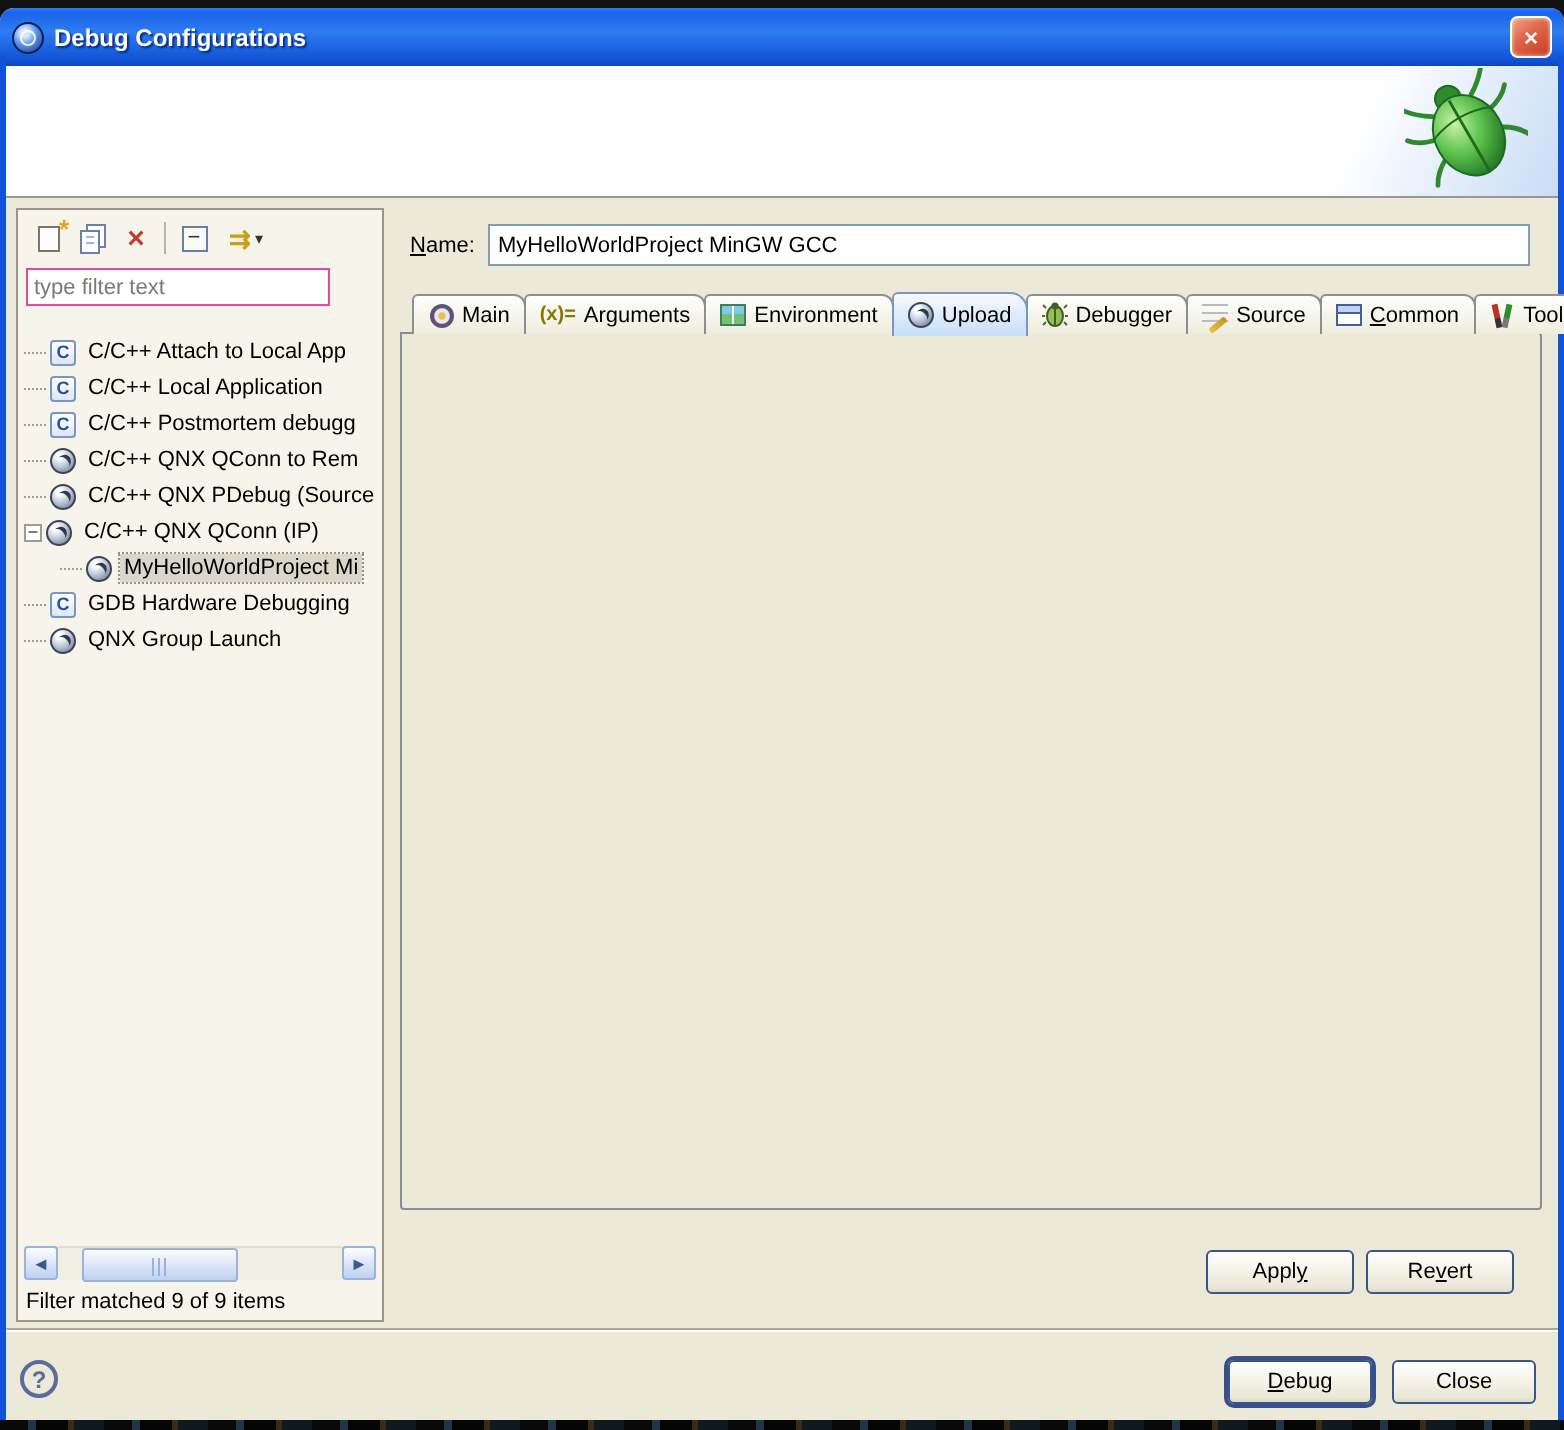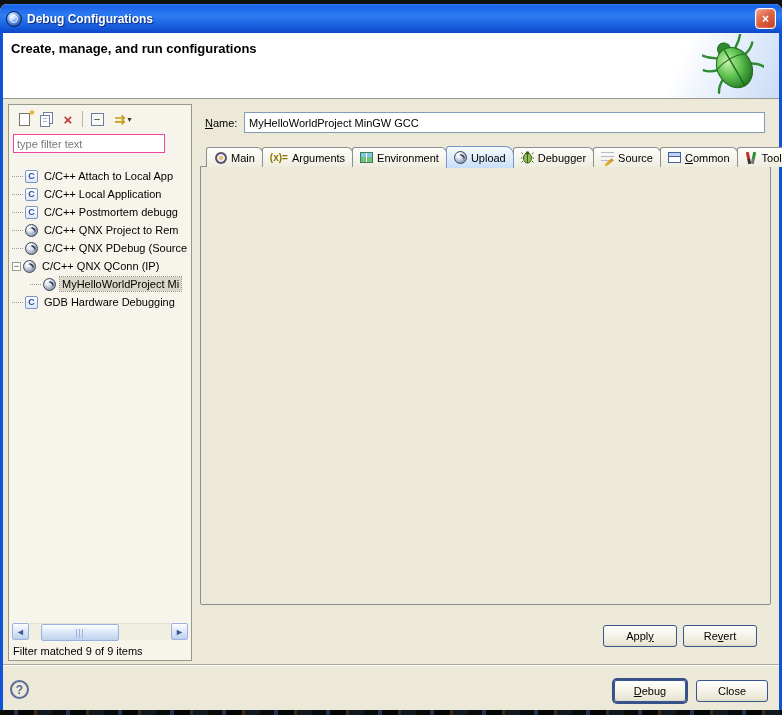--- a/index.html
+++ b/index.html
@@ -157,21 +157,20 @@
     <div class="titlebar">
       <span class="title-icon"></span>
       <span class="title-text">Debug Configurations</span>
       <span class="close-btn">
           <span>×</span>
         </span>
     </div>
 
     <div class="banner">
       <div class="banner-grad"></div>
-      <div class="banner-heading">Create, manage, and run configurations</div>
       <svg class="bug-svg" width="62" height="62" viewBox="0 0 62 62">
         <defs>
           <radialGradient id="bugGrad" cx="40%" cy="30%" r="75%">
             <stop offset="0" stop-color="#C8F2A8"></stop>
               <stop offset="0.5" stop-color="#5CC24E"></stop>
               <stop offset="1" stop-color="#1E6E1E"></stop>
           </radialGradient>
         </defs>
         <g transform="rotate(-30 31 31)">
           <g stroke="#2F8A2F" stroke-width="2.4" stroke-linecap="round" fill="none">
@@ -227,41 +226,46 @@
           <span class="tree-label">C/C++ Local Application</span>
           </div>
         <div class="tree-row" style="top:44px">
           <span class="dots"></span>
             <span class="c-icon">C</span>
           <span class="tree-label">C/C++ Postmortem debugg</span>
           </div>
         <div class="tree-row" style="top:62px">
           <span class="dots"></span>
             <span class="qnx-icon"></span>
-          <span class="tree-label">C/C++ QNX Project to Rem</span>
+          <span class="tree-label">C/C++ QNX QConn to Rem</span>
           </div>
         <div class="tree-row" style="top:80px">
           <span class="dots"></span>
             <span class="qnx-icon"></span>
           <span class="tree-label">C/C++ QNX PDebug (Source</span>
           </div>
         <div class="tree-row" style="top:98px">
           <span class="expander">−</span>
           <span class="qnx-icon"></span>
           <span class="tree-label">C/C++ QNX QConn (IP)</span>
           </div>
         <div class="tree-row" style="top:116px; padding-left:18px">
           <span class="dots"></span>
             <span class="qnx-icon"></span>
           <span class="tree-label selected">MyHelloWorldProject Mi</span>
           </div>
         <div class="tree-row" style="top:134px">
           <span class="dots"></span>
             <span class="c-icon">C</span>
           <span class="tree-label">GDB Hardware Debugging</span>
+          </div>
+        <div class="tree-row" style="top:152px">
+          <span class="dots"></span>
+            <span class="qnx-icon"></span>
+          <span class="tree-label">QNX Group Launch</span>
           </div>
       </div>
 
       <div class="hscroll">
         <span class="sb-btn">◄</span>
         <span class="sb-track">
           <span class="sb-thumb"></span>
         </span>
         <span class="sb-btn">►</span>
       </div>

